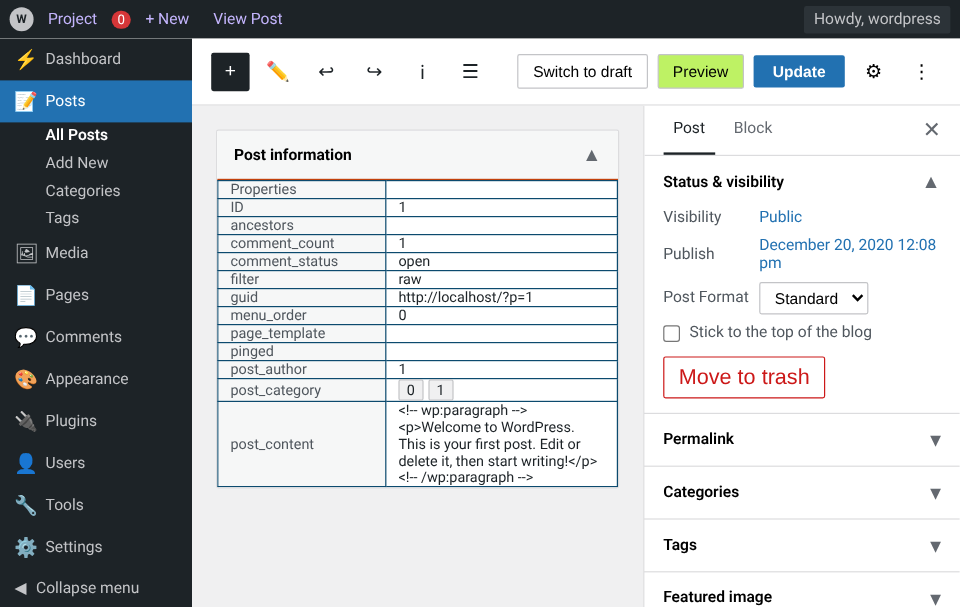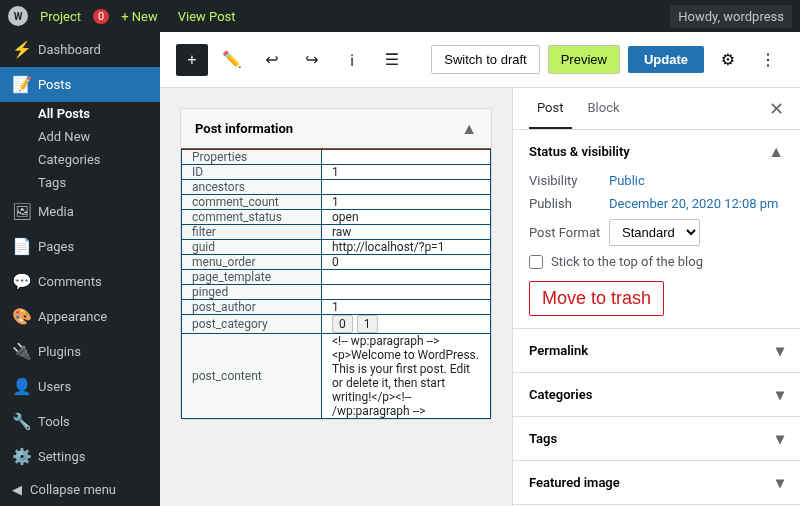--- a/index.html
+++ b/index.html
@@ -10,21 +10,21 @@
       background: #1d2327;
       height: 32px;
       display: flex;
       align-items: center;
       padding: 0 8px;
       color: #c3c4c7;
       flex-shrink: 0;
       gap: 4px;
     }
     .top-bar-left { display: flex; align-items: center; gap: 4px; flex: 1; }
-    .top-bar-item { padding: 4px 8px; font-size: 13px; color: #bef264; cursor: pointer; display: flex; align-items: center; gap: 4px; }
+    .top-bar-item { padding: 4px 8px; font-size: 13px; color: #c4b5fd; cursor: pointer; display: flex; align-items: center; gap: 4px; }
     .top-bar-right { display: flex; align-items: center; gap: 4px; }
     .howdy { background: #2c3338; padding: 4px 8px; font-size: 13px; color: #c3c4c7; border-radius: 2px; }
     .wp-logo { width: 20px; height: 20px; background: #c3c4c7; border-radius: 50%; display: flex; align-items: center; justify-content: center; font-size: 10px; color: #1d2327; font-weight: bold; }
     .comment-bubble { background: #d63638; color: white; border-radius: 9px; padding: 1px 5px; font-size: 11px; }
 
     
     .main-layout { display: flex; flex: 1; overflow: hidden; }
 
     
     .sidebar {
@@ -108,21 +108,21 @@
 
     .properties-table { width: 100%; border-collapse: collapse; }
     .properties-table td { border: 1px solid #0c4a6e; padding: 0 10px; font-size: 12px; vertical-align: middle; margin-left: 36px; }
     .properties-table td:first-child { background: #f6f7f7; width: 140px; color: #50575e; font-weight: 400; }
     .properties-table td:last-child { color: #1d2327; }
     .post-category-input { display: flex; gap: 4px; align-items: center; }
     .category-tag { background: #f0f0f1; border: 1px solid #c3c4c7; padding: 1px 6px; border-radius: 2px; font-size: 12px; }
 
     
     .right-panel {
-      width: 288px;
+      width: 264px;
       background: #fff;
       border-left: 1px solid #dcdcde;
       flex-shrink: 0;
       display: flex;
       flex-direction: column;
       overflow: hidden;
     }
     .right-panel-tabs {
       display: flex;
       border-bottom: 1px solid #dcdcde;

